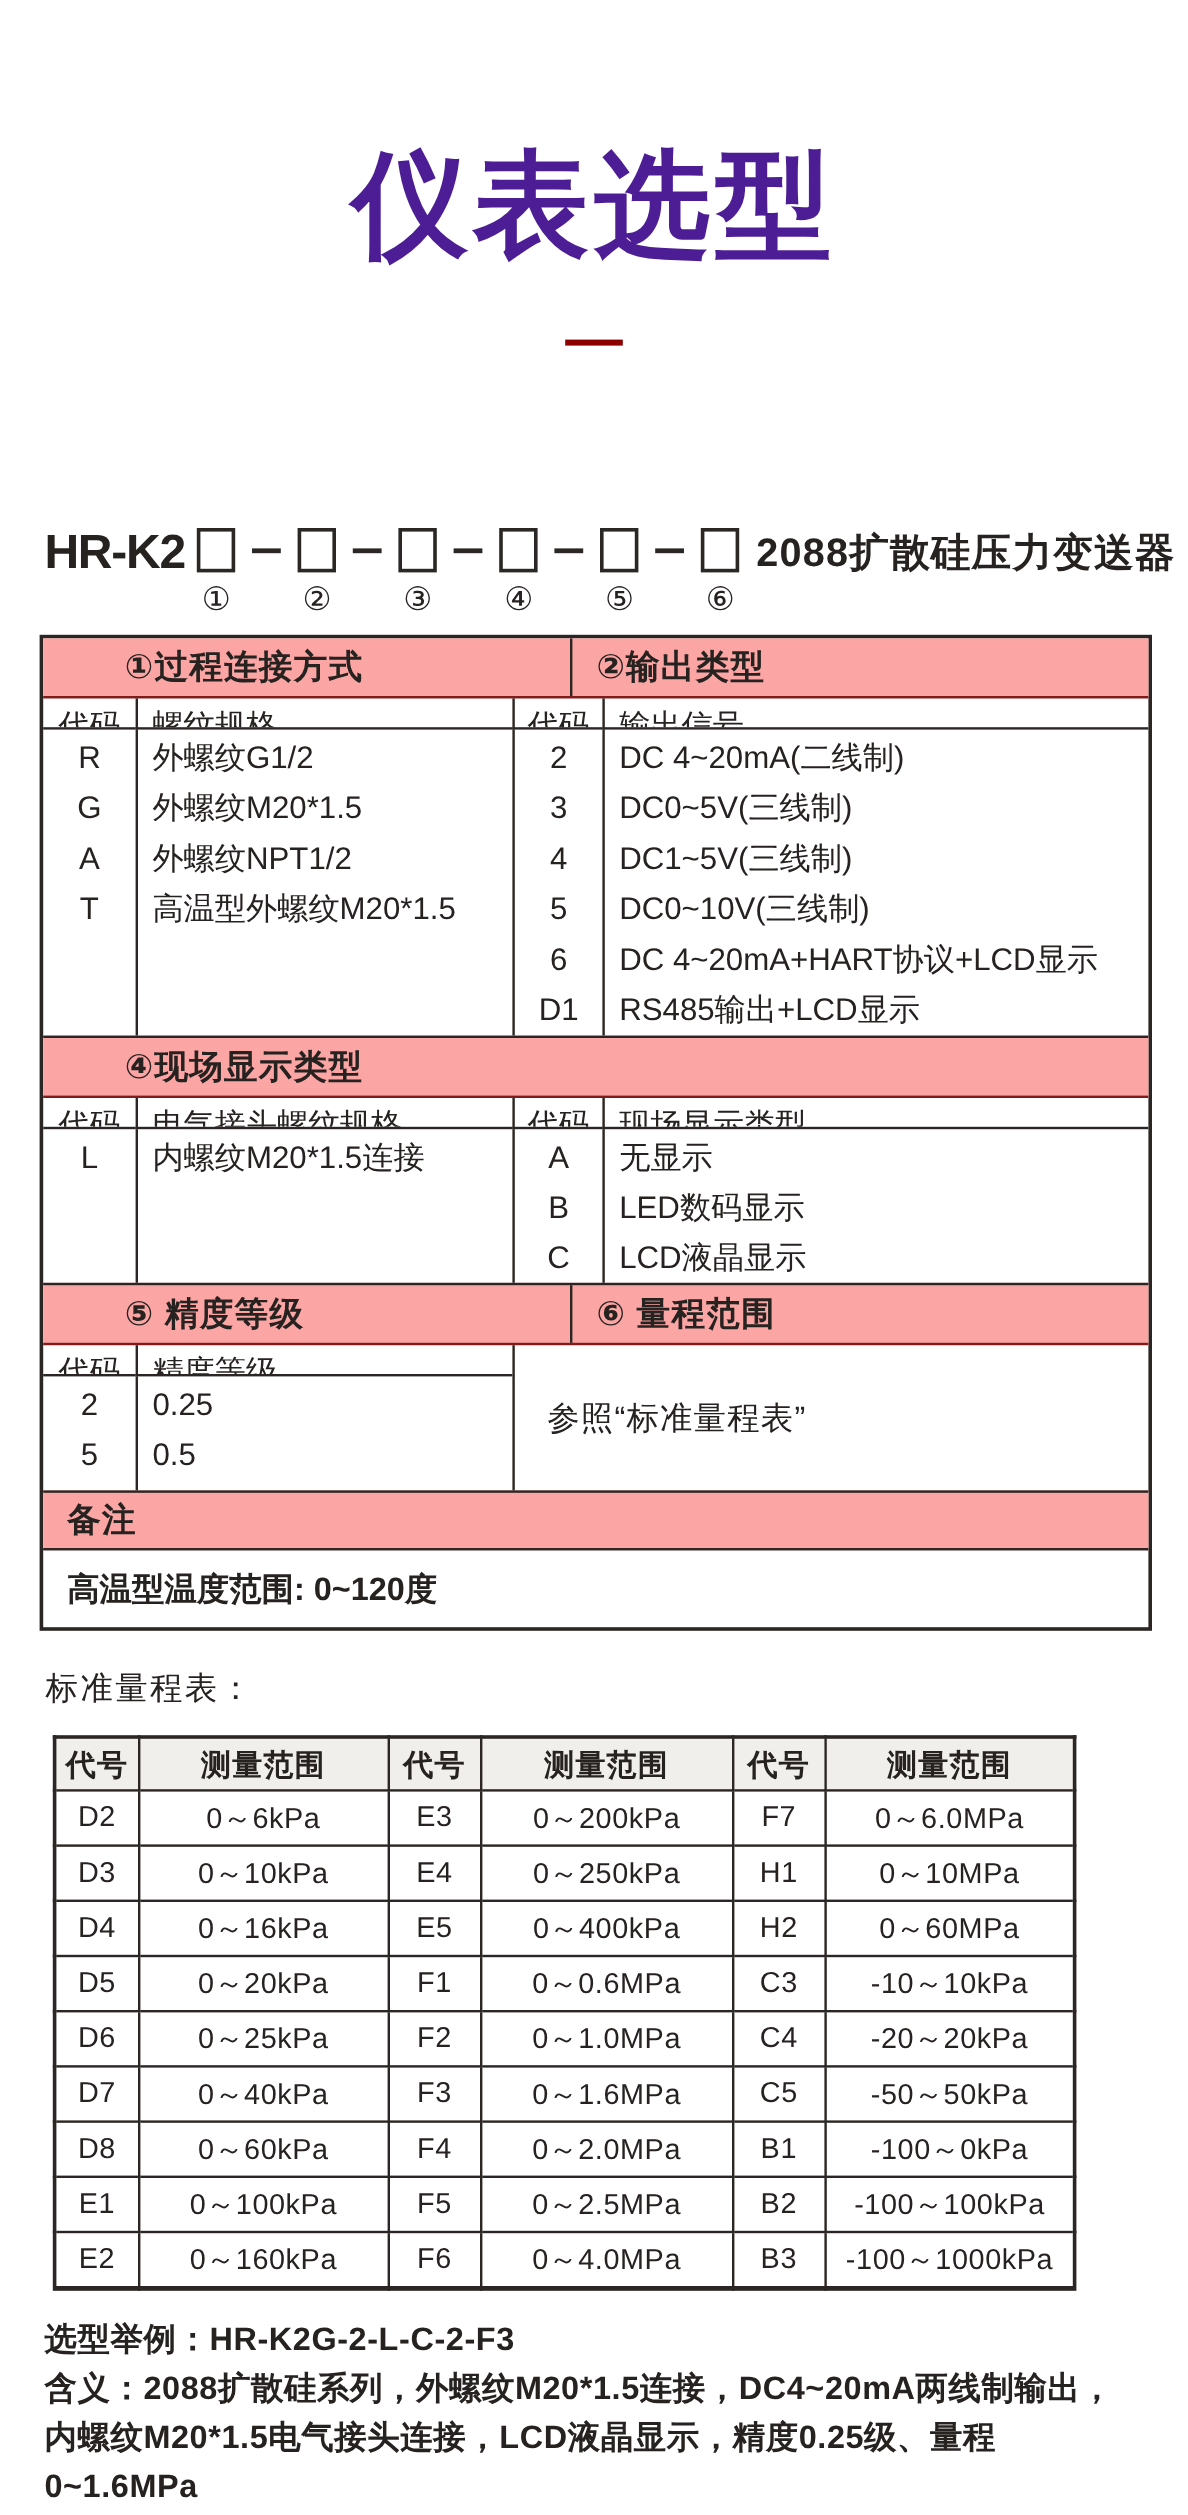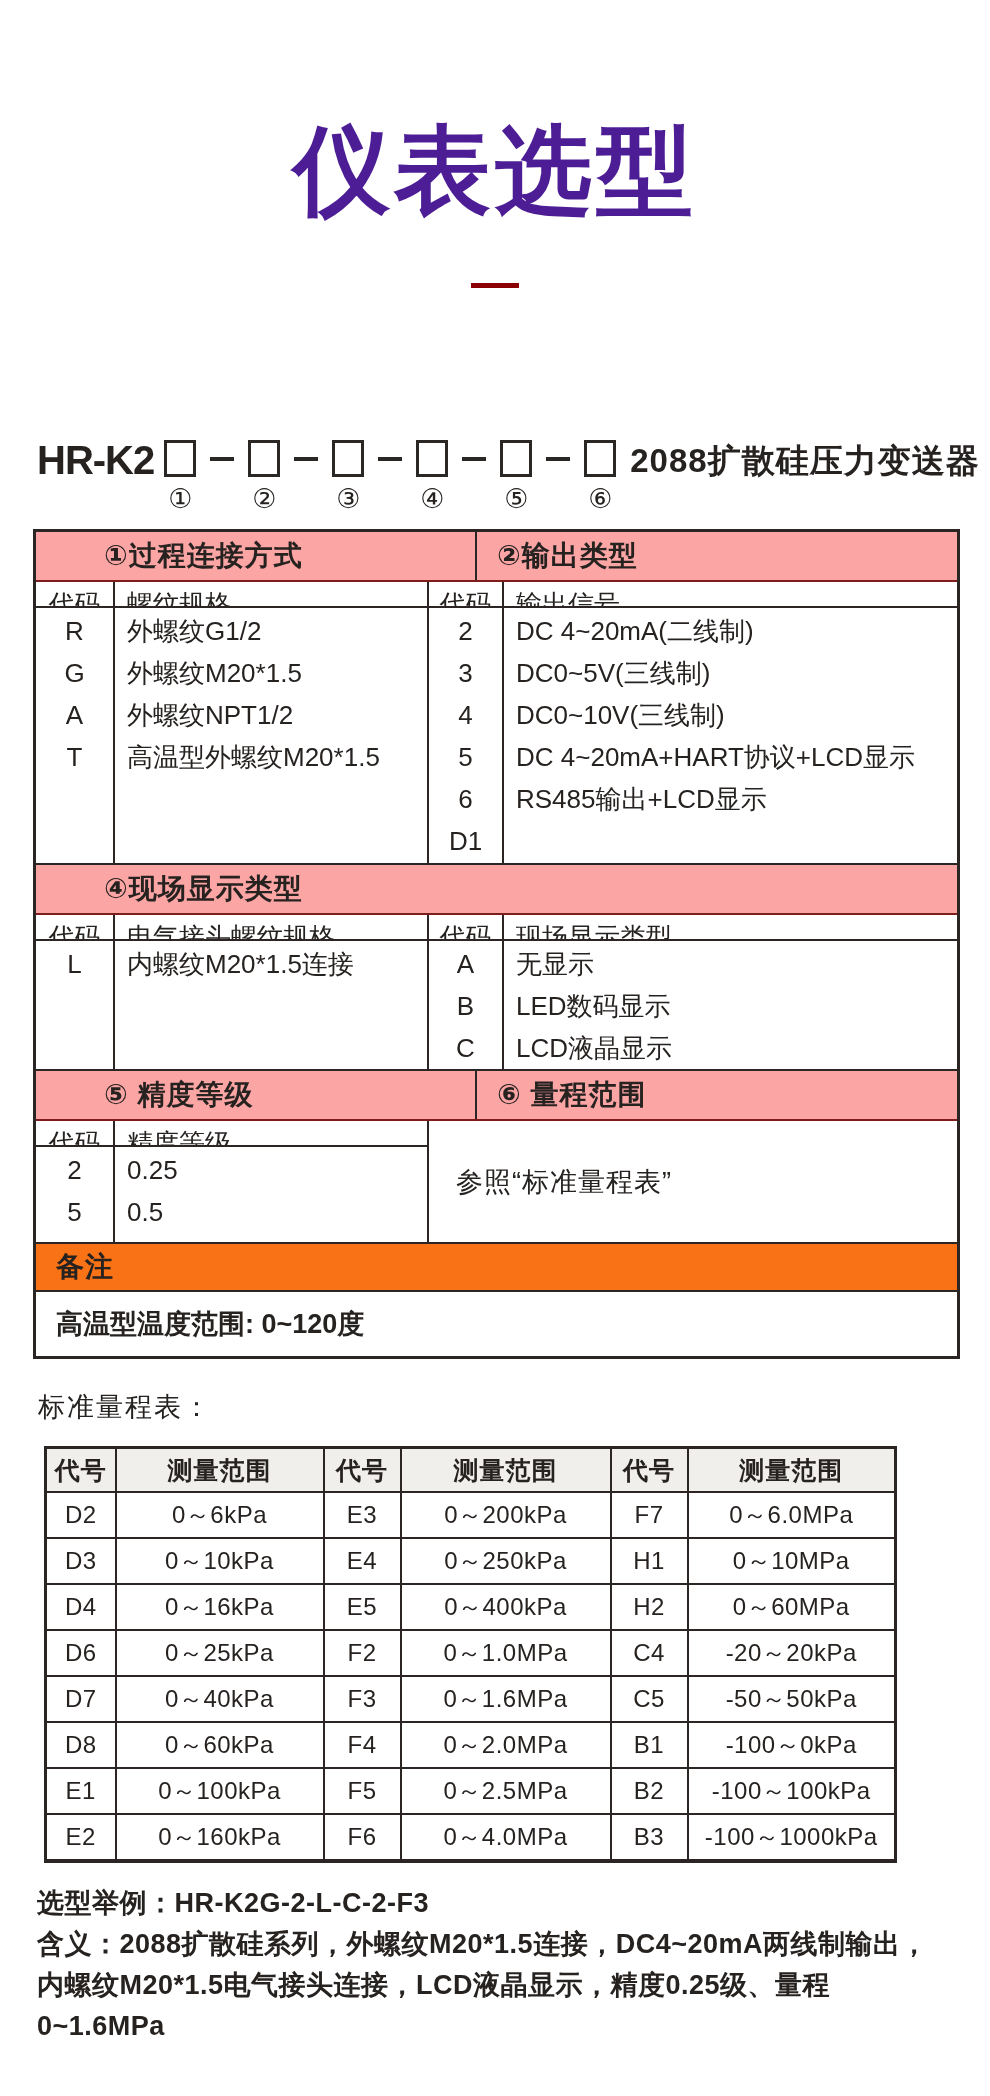--- a/index.html
+++ b/index.html
@@ -110,21 +110,21 @@
   .h1s { min-height:255px; }
   .h2s { min-height:128px; }
   .h3s { min-height:95px; }
   .note-cell {
     grid-column:3; grid-row:1 / span 2;
     display:flex; align-items:center;
     padding-left:27px;
     font-size:27px; letter-spacing:1px;
   }
   .remark-head {
-    background:#f97316;
+    background:#fca5a5;
     border-top:2px solid #2b2623;
     border-bottom:2px solid #2b2623;
     box-sizing:border-box;
     padding:6px 0 6px 20px;
     font-size:28px; line-height:34px; font-weight:700;
     letter-spacing:1px;
   }
   .remark-body {
     height:64px;
     display:flex; align-items:center;
@@ -253,20 +253,21 @@
           <div class="line">2</div>
           <div class="line">3</div>
           <div class="line">4</div>
           <div class="line">5</div>
           <div class="line">6</div>
           <div class="line">D1</div>
         </div>
       <div class="cell stack lab bl h1s">
           <div class="line">DC 4~20mA(二线制)</div>
           <div class="line">DC0~5V(三线制)</div>
+          <div class="line">DC1~5V(三线制)</div>
           <div class="line">DC0~10V(三线制)</div>
           <div class="line">DC 4~20mA+HART协议+LCD显示</div>
           <div class="line">RS485输出+LCD显示</div>
         </div>
     </div>
 
     <div class="sec-head bt">
       <div>④现场显示类型</div>
     </div>
     <div class="sec-grid g4">
@@ -355,20 +356,28 @@
         </tr>
         <tr>
           <td>D4</td>
           <td>0～16kPa</td>
           <td>E5</td>
           <td>0～400kPa</td>
           <td>H2</td>
           <td>0～60MPa</td>
         </tr>
         <tr>
+          <td>D5</td>
+          <td>0～20kPa</td>
+          <td>F1</td>
+          <td>0～0.6MPa</td>
+          <td>C3</td>
+          <td>-10～10kPa</td>
+        </tr>
+        <tr>
           <td>D6</td>
           <td>0～25kPa</td>
           <td>F2</td>
           <td>0～1.0MPa</td>
           <td>C4</td>
           <td>-20～20kPa</td>
         </tr>
         <tr>
           <td>D7</td>
           <td>0～40kPa</td>

